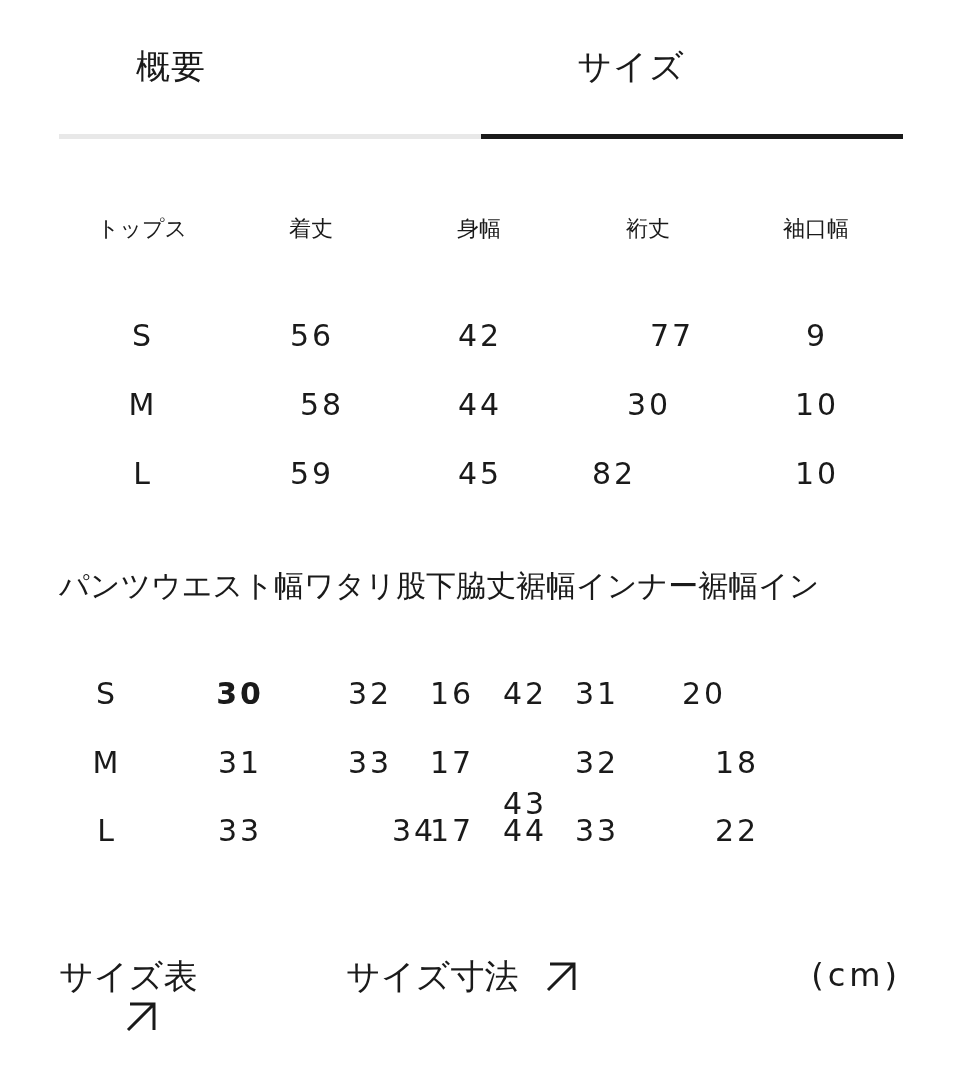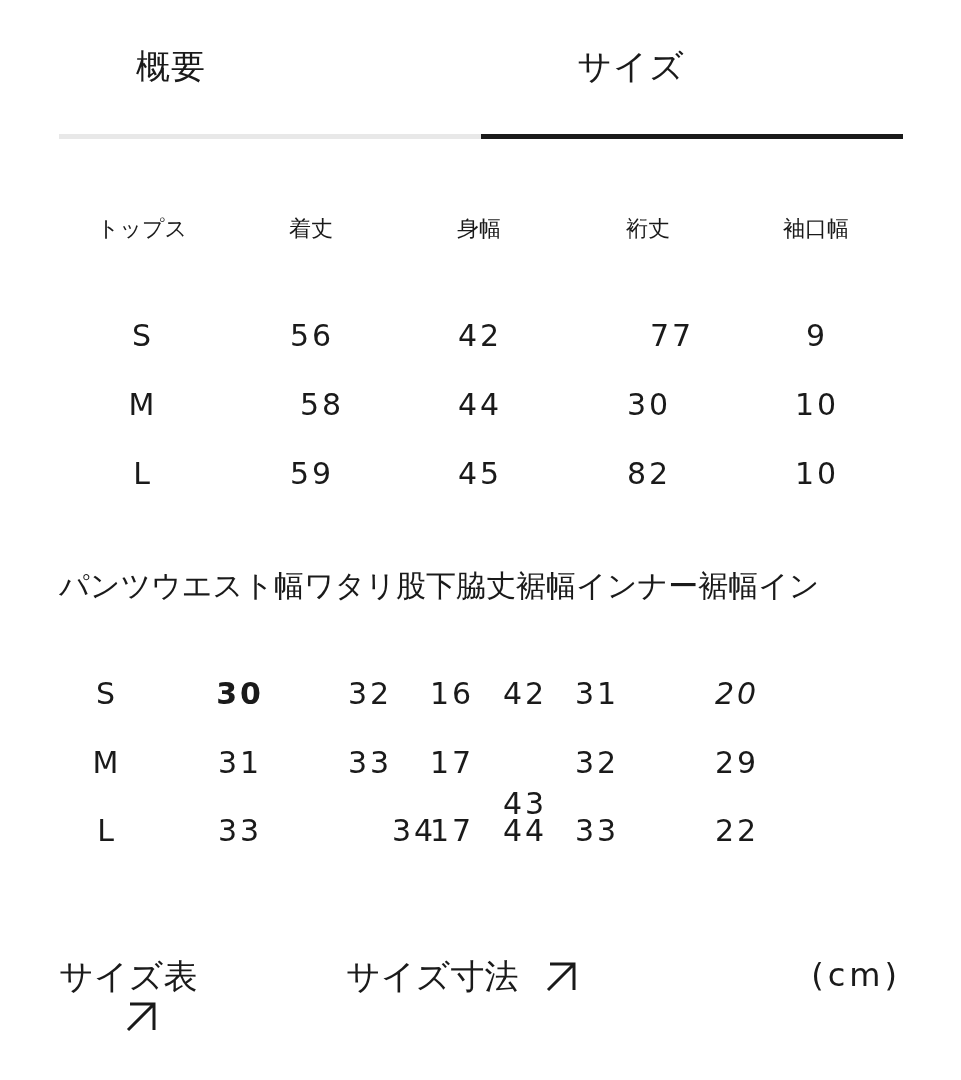--- a/index.html
+++ b/index.html
@@ -57,43 +57,43 @@
   <span class="cell" style="left:143px;">M</span>
   <span class="cell" style="left:322px;">58</span>
   <span class="cell" style="left:480px;">44</span>
   <span class="cell" style="left:649px;">30</span>
   <span class="cell" style="left:817px;">10</span>
 </div>
 <div class="row" style="left:0; top:456px; width:961px;">
   <span class="cell" style="left:143px;">L</span>
   <span class="cell" style="left:312px;">59</span>
   <span class="cell" style="left:480px;">45</span>
-  <span class="cell" style="left:649px;">82</span>
+  <span class="cell" style="left:614px;">82</span>
   <span class="cell" style="left:817px;">10</span>
 </div>
 
 <div class="pants-header">パンツウエスト幅ワタリ股下脇丈裾幅インナー裾幅イン</div>
 
 <div class="row" style="left:0; top:676px; width:961px;">
   <span class="cell" style="left:107px;">S</span>
   <span class="cell" style="left:240px;font-weight:bold;">30</span>
   <span class="cell" style="left:370px;">32</span>
   <span class="cell" style="left:452px;">16</span>
   <span class="cell" style="left:525px;">42</span>
   <span class="cell" style="left:597px;">31</span>
-  <span class="cell" style="left:737px;font-style:italic;">20</span>
+  <span class="cell" style="left:704px;">20</span>
 </div>
 <div class="row" style="left:0; top:745px; width:961px;">
   <span class="cell" style="left:107px;">M</span>
   <span class="cell" style="left:240px;">31</span>
   <span class="cell" style="left:370px;">33</span>
   <span class="cell" style="left:452px;">17</span>
   <span class="cell" style="left:525px;margin-top:41px;">43</span>
   <span class="cell" style="left:597px;">32</span>
-  <span class="cell" style="left:737px;">29</span>
+  <span class="cell" style="left:737px;">18</span>
 </div>
 <div class="row" style="left:0; top:813px; width:961px;">
   <span class="cell" style="left:107px;">L</span>
   <span class="cell" style="left:240px;">33</span>
   <span class="cell" style="left:370px;margin-left:44px;">34</span>
   <span class="cell" style="left:452px;">17</span>
   <span class="cell" style="left:525px;">44</span>
   <span class="cell" style="left:597px;">33</span>
   <span class="cell" style="left:737px;">22</span>
 </div>

